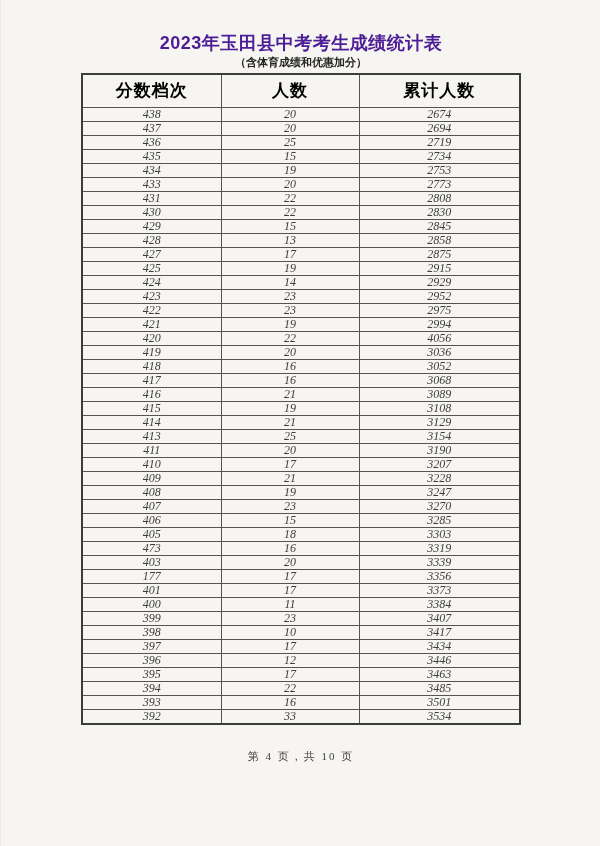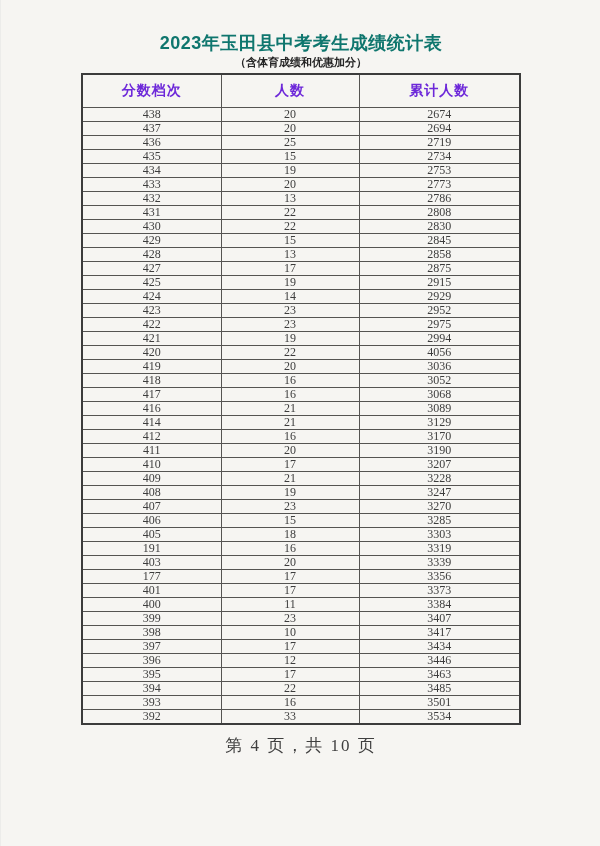--- a/index.html
+++ b/index.html
@@ -20,21 +20,21 @@
     height: 846px;
     position: relative;
   }
   .title {
     margin: 32px 0 0 0;
     text-align: center;
     font-family: "Liberation Sans", "DejaVu Sans", sans-serif;
     font-weight: bold;
     font-size: 18px;
     line-height: 22px;
-    color: #0f766e;
+    color: #4c1d95;
     letter-spacing: 0.5px;
   }
   .subtitle {
     margin: 1px 0 0 0;
     text-align: center;
     font-family: "Liberation Sans", "DejaVu Sans", sans-serif;
     font-weight: 600;
     font-size: 11px;
     line-height: 14px;
     color: #242424;
@@ -54,39 +54,40 @@
     vertical-align: middle;
     overflow: hidden;
     white-space: nowrap;
   }
   table.score-table thead tr {
     height: 33px;
   }
   table.score-table th {
     font-family: "Liberation Serif", "DejaVu Serif", serif;
     font-weight: bold;
-    font-size: 14px;
-    color: #6d28d9;
+    font-size: 17px;
+    color: #000000;
     letter-spacing: 1px;
   }
   table.score-table tbody tr {
     height: 14px;
+    font-style: italic;
   }
   table.score-table td {
     font-size: 12px;
     line-height: 13px;
     color: #3d3d3d;
   }
   .col-score  { width: 139px; }
   .col-count  { width: 138px; }
   .col-cumul  { width: 161px; }
   .footer {
-    margin-top: 9px;
+    margin-top: 24px;
     text-align: center;
-    font-size: 17px;
+    font-size: 11px;
     color: #3f3f3f;
     letter-spacing: 2px;
   }
 </style>
 </head>
 <body>
 
 <div class="page">
 
   <div class="title">2023年玉田县中考考生成绩统计表</div>
@@ -131,25 +132,20 @@
           <td>434</td>
           <td>19</td>
           <td>2753</td>
         </tr>
         <tr>
           <td>433</td>
           <td>20</td>
           <td>2773</td>
         </tr>
         <tr>
-          <td>432</td>
-          <td>13</td>
-          <td>2786</td>
-        </tr>
-        <tr>
           <td>431</td>
           <td>22</td>
           <td>2808</td>
         </tr>
         <tr>
           <td>430</td>
           <td>22</td>
           <td>2830</td>
         </tr>
         <tr>
@@ -211,28 +207,33 @@
           <td>417</td>
           <td>16</td>
           <td>3068</td>
         </tr>
         <tr>
           <td>416</td>
           <td>21</td>
           <td>3089</td>
         </tr>
         <tr>
+          <td>415</td>
+          <td>19</td>
+          <td>3108</td>
+        </tr>
+        <tr>
           <td>414</td>
           <td>21</td>
           <td>3129</td>
         </tr>
         <tr>
-          <td>412</td>
-          <td>16</td>
-          <td>3170</td>
+          <td>413</td>
+          <td>25</td>
+          <td>3154</td>
         </tr>
         <tr>
           <td>411</td>
           <td>20</td>
           <td>3190</td>
         </tr>
         <tr>
           <td>410</td>
           <td>17</td>
           <td>3207</td>
@@ -256,21 +257,21 @@
           <td>406</td>
           <td>15</td>
           <td>3285</td>
         </tr>
         <tr>
           <td>405</td>
           <td>18</td>
           <td>3303</td>
         </tr>
         <tr>
-          <td>191</td>
+          <td>473</td>
           <td>16</td>
           <td>3319</td>
         </tr>
         <tr>
           <td>403</td>
           <td>20</td>
           <td>3339</td>
         </tr>
         <tr>
           <td>177</td>

